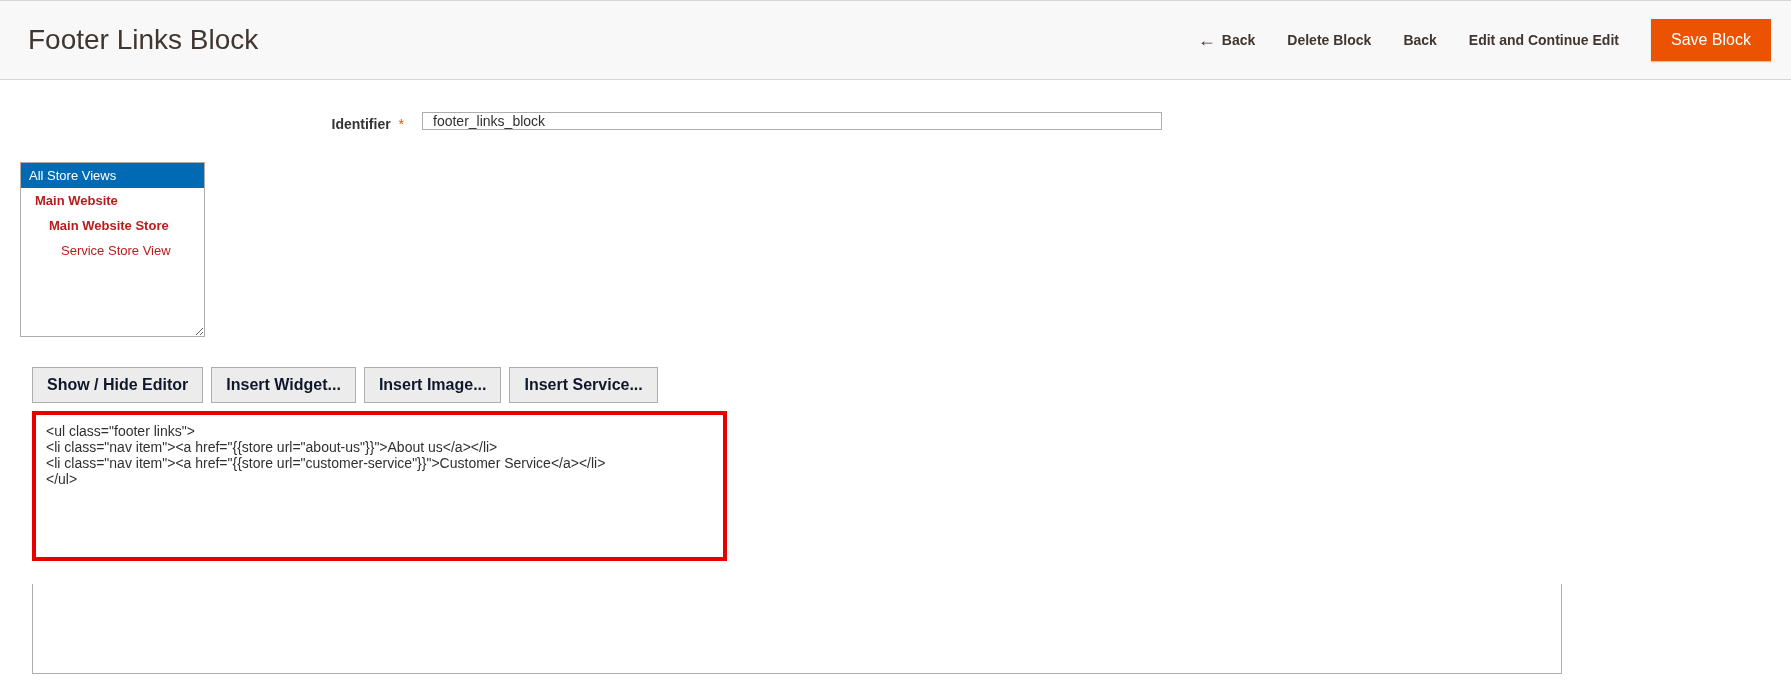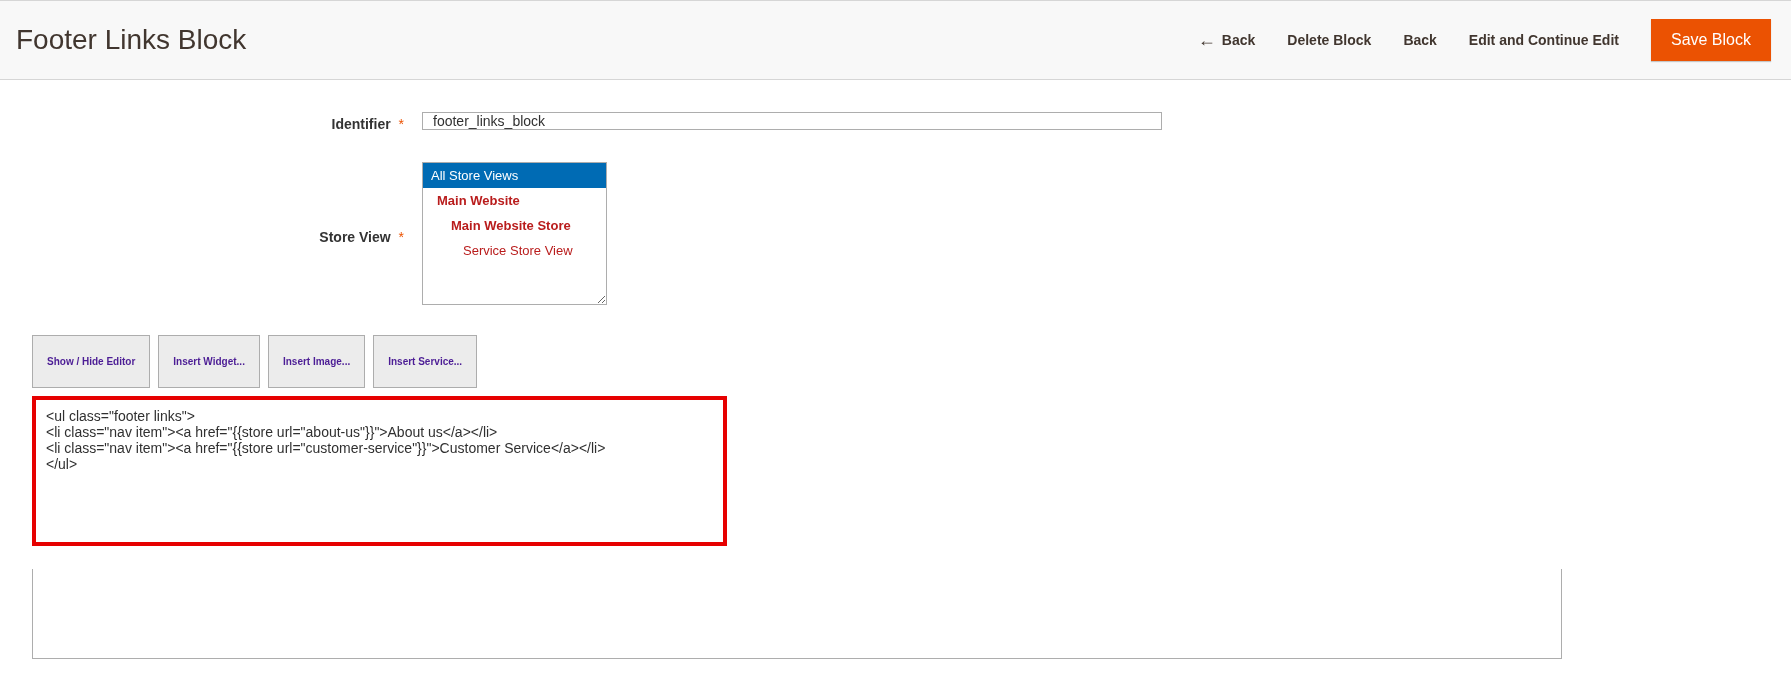--- a/index.html
+++ b/index.html
@@ -2,21 +2,21 @@
 <html><head>
   <meta charset="utf-8">
   <style>
     * { box-sizing: border-box; margin: 0; padding: 0; }
     body { font-family: 'Helvetica Neue', Helvetica, Arial, sans-serif; font-size: 14px; color: #333; background: #fff; }
 
     .page-header {
       display: flex;
       justify-content: space-between;
       align-items: center;
-      padding: 18px 20px 18px 16px;
+      padding: 18px 20px 18px 28px;
       border-top: 1px solid #d6d6d6;
       border-bottom: 1px solid #d6d6d6;
       background: #f8f8f8;
     }
     .page-title {
       font-size: 28px;
       font-weight: 400;
       color: #41362f;
     }
     .actions {
@@ -78,21 +78,21 @@
       border: 1px solid #adadad;
       padding: 0 10px;
       font-size: 14px;
       color: #303030;
       background: #fff;
     }
 
     .store-view-wrap {
       border: 1px solid #adadad;
       width: 185px;
-      height: 143px;
+      height: 175px;
       overflow-y: scroll;
       resize: both;
       background: #fff;
     }
     .store-view-list {
       list-style: none;
     }
     .store-view-item {
       padding: 5px 8px;
       font-size: 13px;
@@ -116,23 +116,23 @@
     }
 
     .editor-toolbar {
       display: flex;
       gap: 8px;
       margin: 20px 0 8px 12px;
     }
     .toolbar-btn {
       background: #ececec;
       border: 1px solid #adadad;
-      padding: 20px 14px;
-      font-size: 10px;
-      color: #4c1d95;
+      padding: 8px 14px;
+      font-size: 16px;
+      color: #0f172a;
       cursor: pointer;
       font-weight: 600;
     }
 
     .code-editor {
       margin: 0 12px 20px 12px;
       border: 4px solid #e60000;
       padding: 8px 10px;
       width: 695px;
       height: 150px;
@@ -176,24 +176,20 @@
     <div class="field-label-col">
       <span>Identifier</span>
       <span class="required-mark">*</span>
     </div>
     <div class="field-control">
       <input type="text" class="text-input" value="footer_links_block" style="">
     </div>
   </div>
 
   <div class="field-row">
-    <div class="field-label-col">
-      <span>Store View</span>
-      <span class="required-mark">*</span>
-    </div>
     <div class="field-control">
       <div class="store-view-wrap">
         <ul class="store-view-list">
           <li class="store-view-item selected">All Store Views</li>
           <li class="store-view-item group1">Main Website</li>
           <li class="store-view-item group2">Main Website Store</li>
           <li class="store-view-item view">Service Store View</li>
         </ul>
       </div>
     </div>

